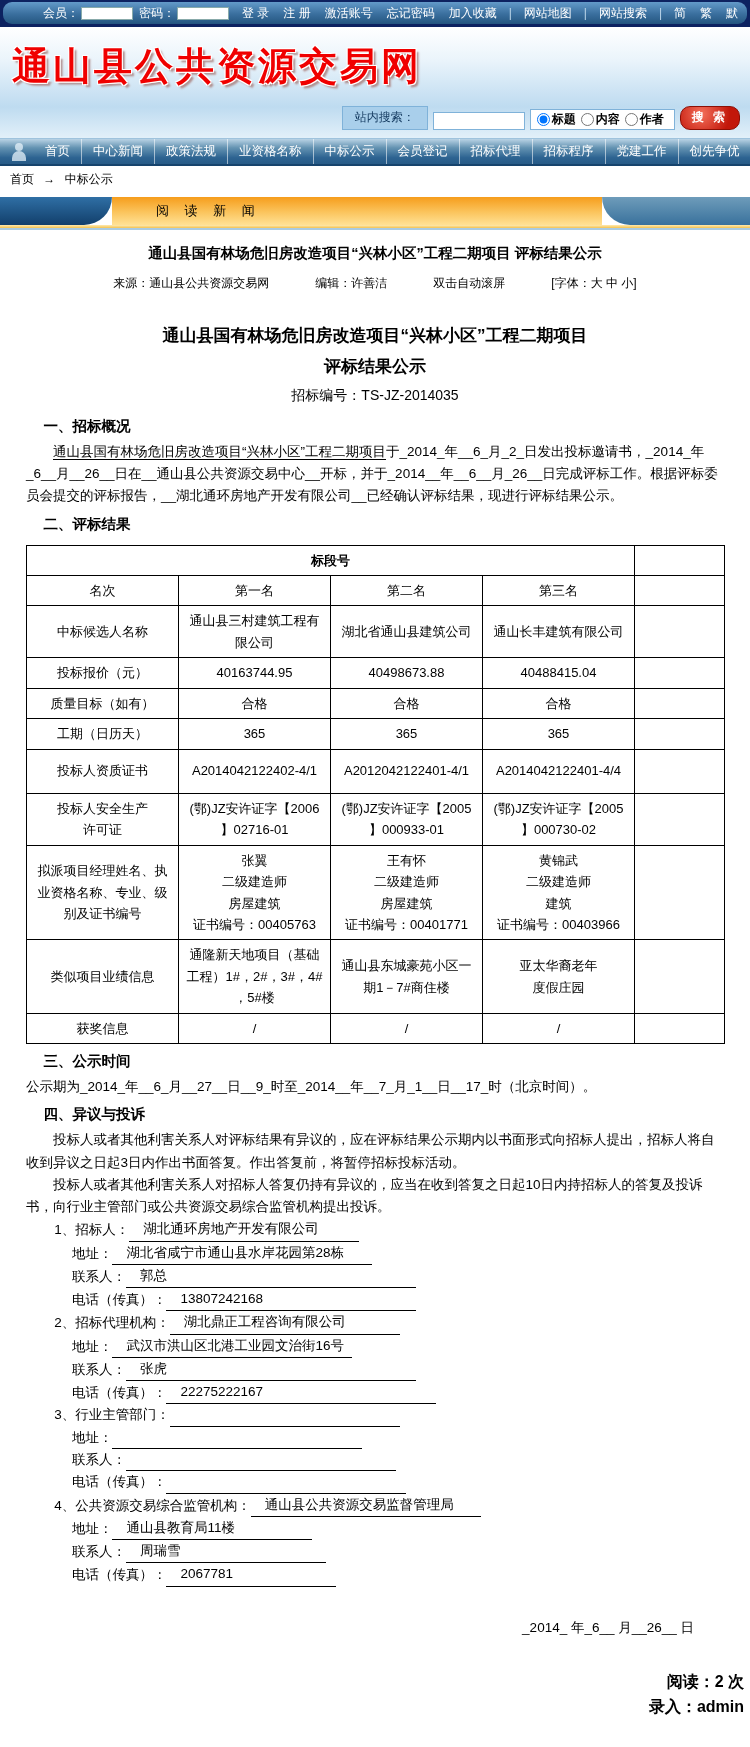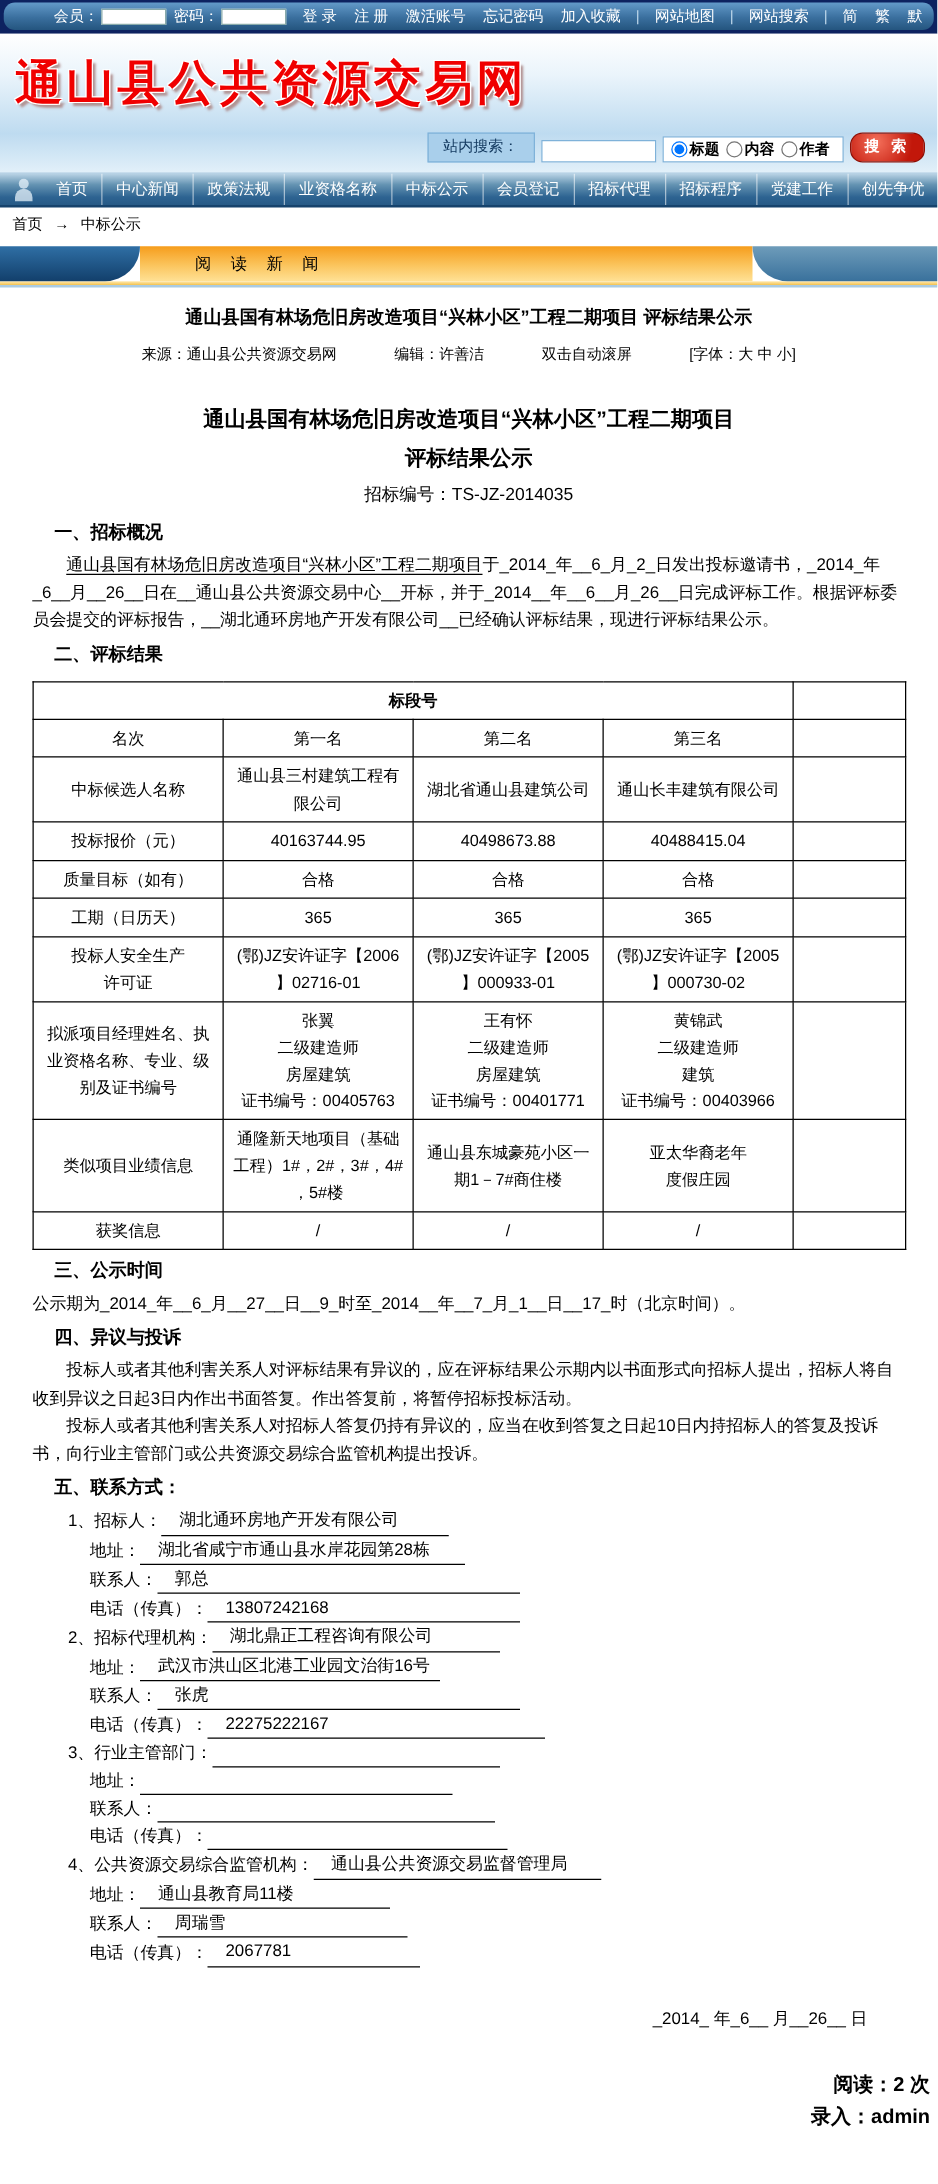--- a/index.html
+++ b/index.html
@@ -230,20 +230,27 @@
           <td>合格</td>
           <td></td>
         </tr>
     <tr style="height:26px">
           <td>工期（日历天）</td>
           <td>365</td>
           <td>365</td>
           <td>365</td>
           <td></td>
         </tr>
+    <tr style="height:44px">
+          <td>投标人资质证书</td>
+          <td>A2014042122402-4/1</td>
+          <td>A2012042122401-4/1</td>
+          <td>A2014042122401-4/4</td>
+          <td></td>
+        </tr>
     <tr style="height:52px">
           <td class="pre">投标人安全生产
 许可证</td>
           <td class="pre">(鄂)JZ安许证字【2006
 】02716-01</td>
           <td class="pre">(鄂)JZ安许证字【2005
 】000933-01</td>
           <td class="pre">(鄂)JZ安许证字【2005
 】000730-02</td>
           <td></td>
@@ -287,21 +294,20 @@
   </tbody>
     </table>
 
   <div class="h2">三、公示时间</div>
   <div>公示期为_2014_年__6_月__27__日__9_时至_2014__年__7_月_1__日__17_时（北京时间）。</div>
 
   <div class="h2">四、异议与投诉</div>
   <div class="para">投标人或者其他利害关系人对评标结果有异议的，应在评标结果公示期内以书面形式向招标人提出，招标人将自收到异议之日起3日内作出书面答复。作出答复前，将暂停招标投标活动。</div>
   <div class="para">投标人或者其他利害关系人对招标人答复仍持有异议的，应当在收到答复之日起10日内持招标人的答复及投诉书，向行业主管部门或公共资源交易综合监管机构提出投诉。</div>
 
-  <div class="h2">五、联系方式：</div>
   <div class="contact-line lvl1"><span>1、招标人：</span><span class="u w230">湖北通环房地产开发有限公司</span></div>
   <div class="contact-line lvl2"><span>地址：</span><span class="u w260">湖北省咸宁市通山县水岸花园第28栋</span></div>
   <div class="contact-line lvl2"><span>联系人：</span><span class="u w290">郭总</span></div>
   <div class="contact-line lvl2"><span>电话（传真）：</span><span class="u w250">13807242168</span></div>
   <div class="contact-line lvl1"><span>2、招标代理机构：</span><span class="u w230">湖北鼎正工程咨询有限公司</span></div>
   <div class="contact-line lvl2"><span>地址：</span><span class="u w240">武汉市洪山区北港工业园文治街16号</span></div>
   <div class="contact-line lvl2"><span>联系人：</span><span class="u w290">张虎</span></div>
   <div class="contact-line lvl2"><span>电话（传真）：</span><span class="u w270">22275222167</span></div>
   <div class="contact-line lvl1"><span>3、行业主管部门：</span><span class="u w230"></span></div>
   <div class="contact-line lvl2"><span>地址：</span><span class="u w250"></span></div>

